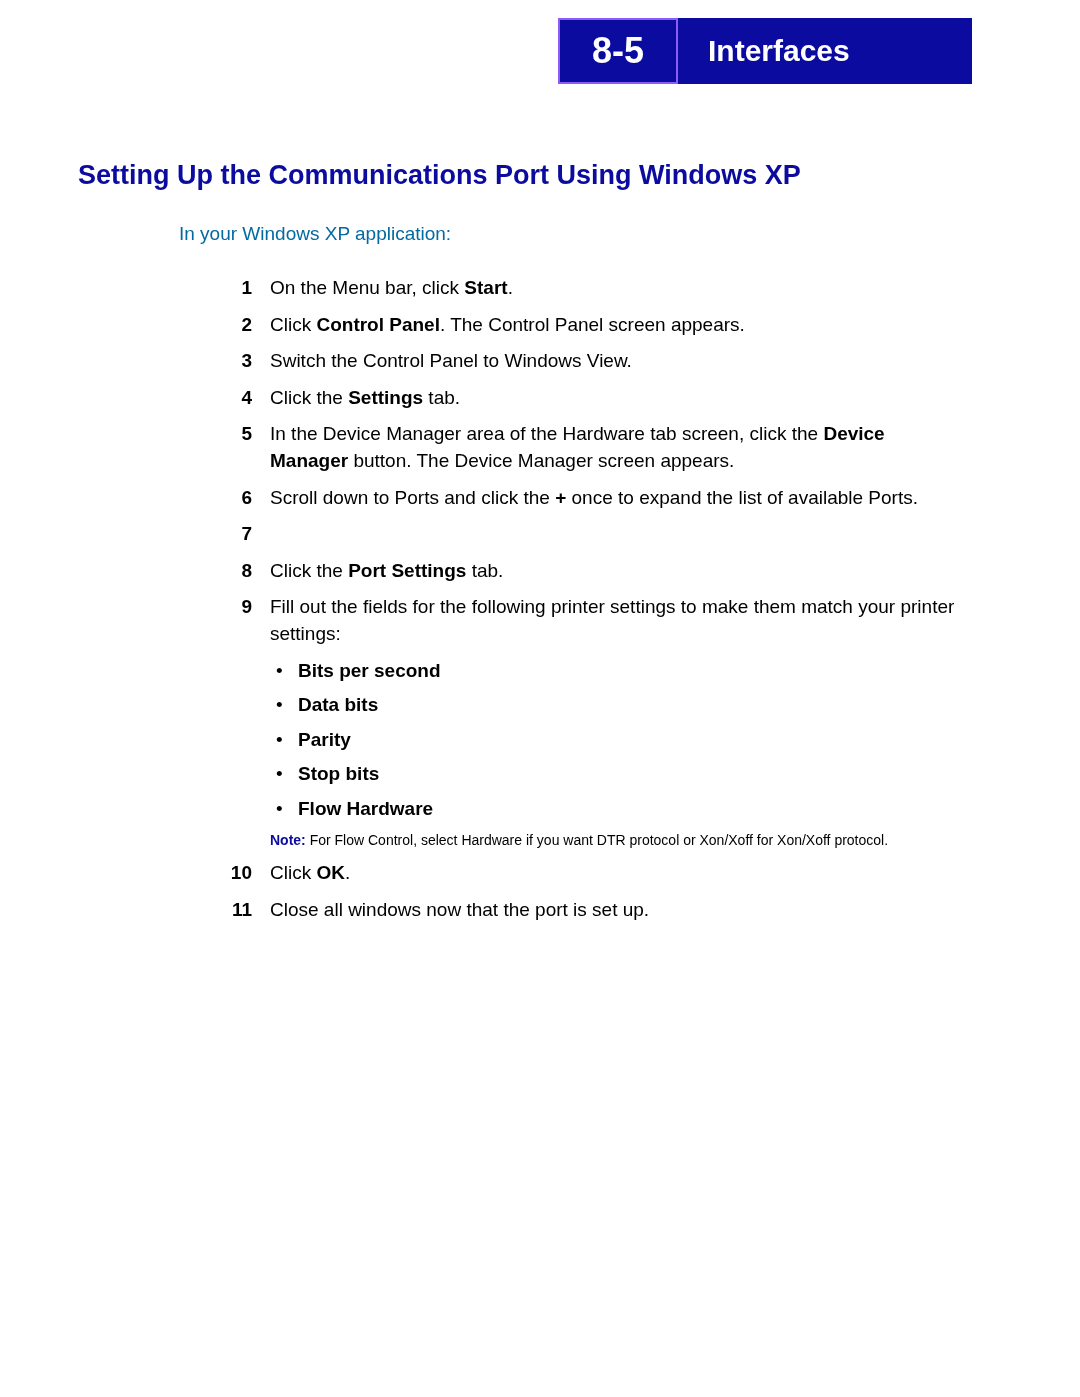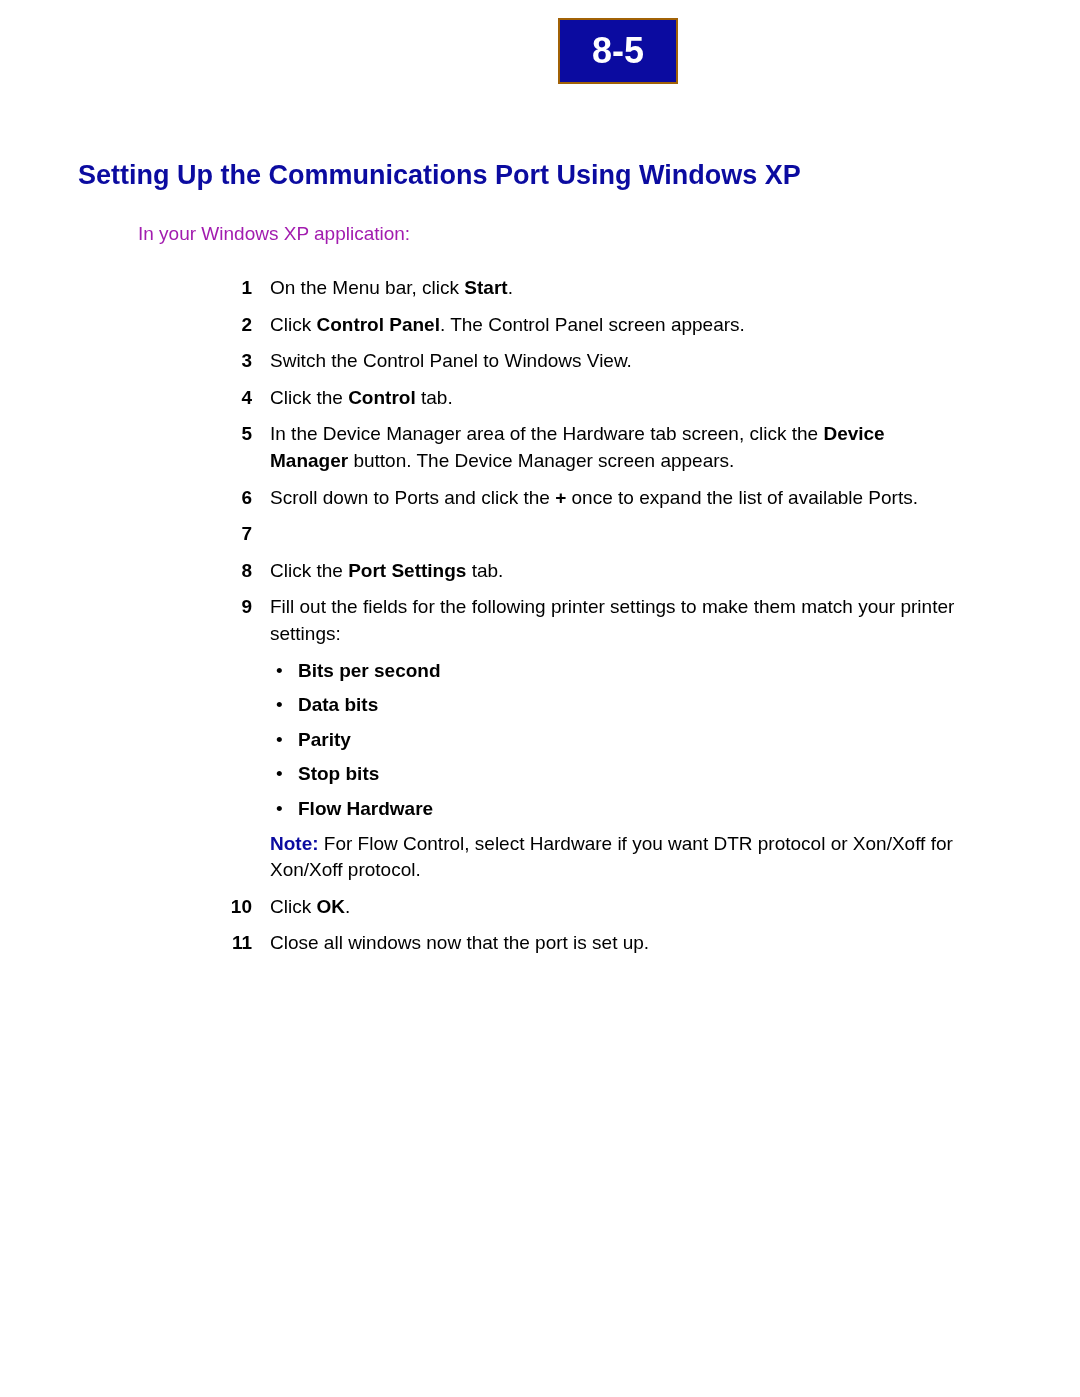--- a/index.html
+++ b/index.html
@@ -13,21 +13,21 @@
     .header-bar {
       position: absolute;
       top: 18px;
       left: 558px;
       right: 108px;
       height: 66px;
       display: flex;
     }
     .page-number-box {
       background: #0b0ba0;
-      border: 2px solid #a16207;
+      border: 2px solid #8b5cf6;
       color: #ffffff;
       font-weight: bold;
       font-size: 36px;
       width: 120px;
       display: flex;
       align-items: center;
       justify-content: center;
     }
     .chapter-title-box {
       background: #0b0ba0;
@@ -45,23 +45,23 @@
       left: 78px;
       right: 120px;
     }
     .section-title {
       color: #0b0ba0;
       font-weight: bold;
       font-size: 27px;
       margin-bottom: 32px;
     }
     .intro-text {
-      margin-left: 60px;
+      margin-left: 101px;
       font-size: 19px;
-      color: #a21caf;
+      color: #0369a1;
       margin-bottom: 30px;
     }
     .step-list {
       margin-left: 152px;
     }
     .step-item {
       display: flex;
       margin-bottom: 10px;
       font-size: 19px;
       line-height: 1.4;
@@ -93,33 +93,34 @@
       font-size: 19px;
     }
     .bullet-dot {
       width: 28px;
       flex-shrink: 0;
       text-align: left;
       padding-left: 6px;
     }
     .bullet-text { flex: 1; font-weight: bold; }
     .note {
-      font-size: 19px;
+      font-size: 14px;
       line-height: 1.4;
     }
     .note-label {
       color: #0b0ba0;
       font-weight: bold;
     }
   </style>
 </head>
 <body>
 
 <div class="header-bar">
   <div class="page-number-box">8-5</div>
+  <div class="chapter-title-box">Interfaces</div>
 </div>
 
 <div class="content">
   <h1 class="section-title">Setting Up the Communications Port Using Windows XP</h1>
   <p class="intro-text">In your Windows XP application:</p>
   <div class="step-list" id="step-list">
       <div class="step-item">
         <div class="step-num">1</div>
         <div class="step-body">
           <p>On the Menu bar, click <span class="b">Start</span>.</p>
@@ -133,21 +134,21 @@
       </div>
       <div class="step-item">
         <div class="step-num">3</div>
         <div class="step-body">
           <p>Switch the Control Panel to Windows View.</p>
         </div>
       </div>
       <div class="step-item">
         <div class="step-num">4</div>
         <div class="step-body">
-          <p>Click the <span class="b">Control</span> tab.</p>
+          <p>Click the <span class="b">Settings</span> tab.</p>
         </div>
       </div>
       <div class="step-item">
         <div class="step-num">5</div>
         <div class="step-body">
           <p>In the Device Manager area of the Hardware tab screen, click the <span class="b">Device Manager</span> button. The Device Manager screen appears.</p>
         </div>
       </div>
       <div class="step-item">
         <div class="step-num">6</div>

